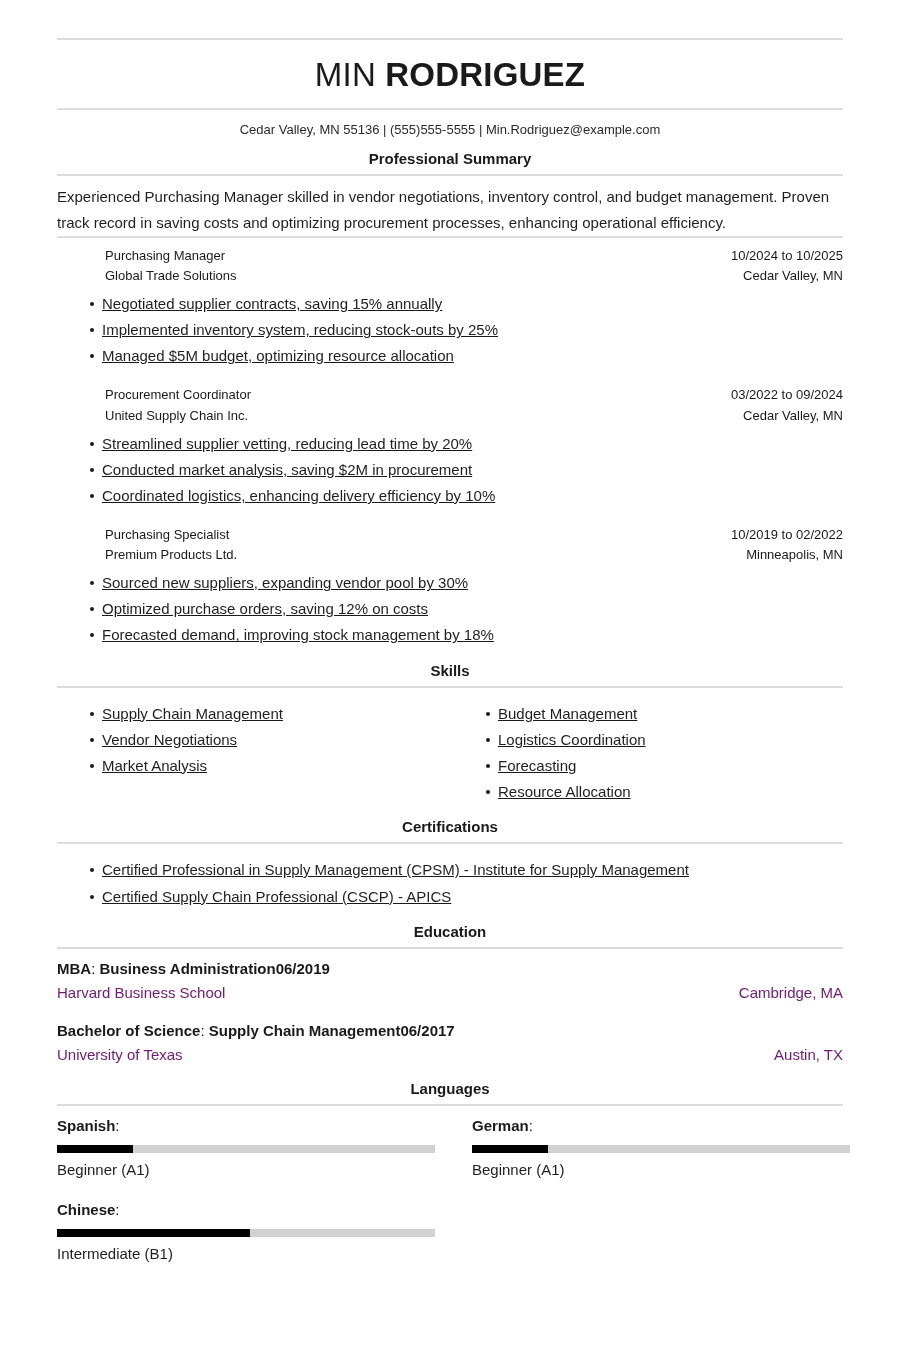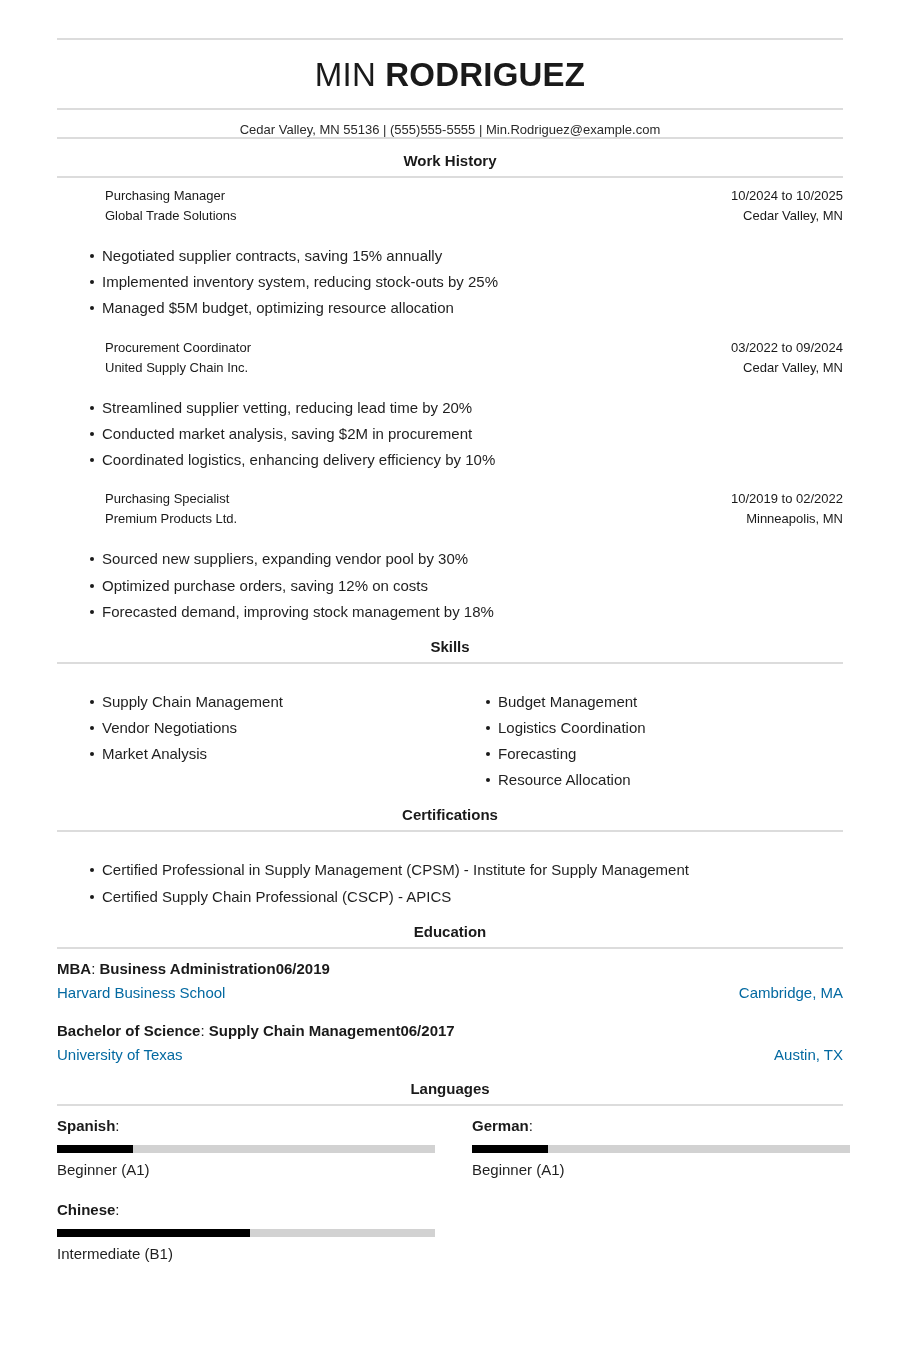--- a/index.html
+++ b/index.html
@@ -65,22 +65,23 @@
     font-size: 13px;
     font-weight: normal;
     line-height: 1.55;
     margin-left: 48px;
   }
   .row .left { text-align: left; }
   .row .right { white-space: nowrap; }
 
   ul.bullets {
     list-style: none;
-    margin: 17px 0 0;
+    margin: 5px 0 0;
     padding: 0;
+    text-decoration: underline;
   }
   ul.bullets li {
     position: relative;
     font-size: 15px;
     line-height: 1.74;
     padding-left: 45px;
     color: #1f1f1f;
   }
   ul.bullets li::before {
     content: "";
@@ -124,21 +125,21 @@
   }
   .edu-row1 .left { font-weight: bold; }
   .edu-row1 .left .sep { font-weight: 400; }
   .edu-row1 .right { font-weight: bold; white-space: nowrap; }
   .edu-row2 {
     display: flex;
     justify-content: space-between;
     align-items: center;
     font-size: 15px;
     line-height: 1.6;
-    color: #0369a1;
+    color: #701a75;
   }
   .edu-row2 .right { white-space: nowrap; }
 
   
   .lang-grid {
     display: flex;
     flex-wrap: wrap;
   }
   .lang-item {
     width: 50%;
@@ -182,23 +183,26 @@
 
   <div class="name">
     <span>MIN</span>
     <span class="last">RODRIGUEZ</span>
   </div>
 
   <div class="rule"></div>
 
   <div class="contact">Cedar Valley, MN 55136 | (555)555-5555 | Min.Rodriguez@example.com</div>
 
-  <div class="rule"></div>
-
-  <div class="section-title">Work History</div>
+  <div class="section-title">Professional Summary</div>
+  <div class="rule"></div>
+  <div class="section-body">
+    <div class="summary">Experienced Purchasing Manager skilled in vendor negotiations, inventory control, and budget management. Proven track record in saving costs and optimizing procurement processes, enhancing operational efficiency.</div>
+  </div>
+
   <div class="rule"></div>
   <div class="section-body">
 
     <div class="job">
       <div class="row">
         <span class="left">Purchasing Manager</span>
         <span class="right">10/2024 to 10/2025</span>
       </div>
       <div class="row">
         <span class="left">Global Trade Solutions</span>

